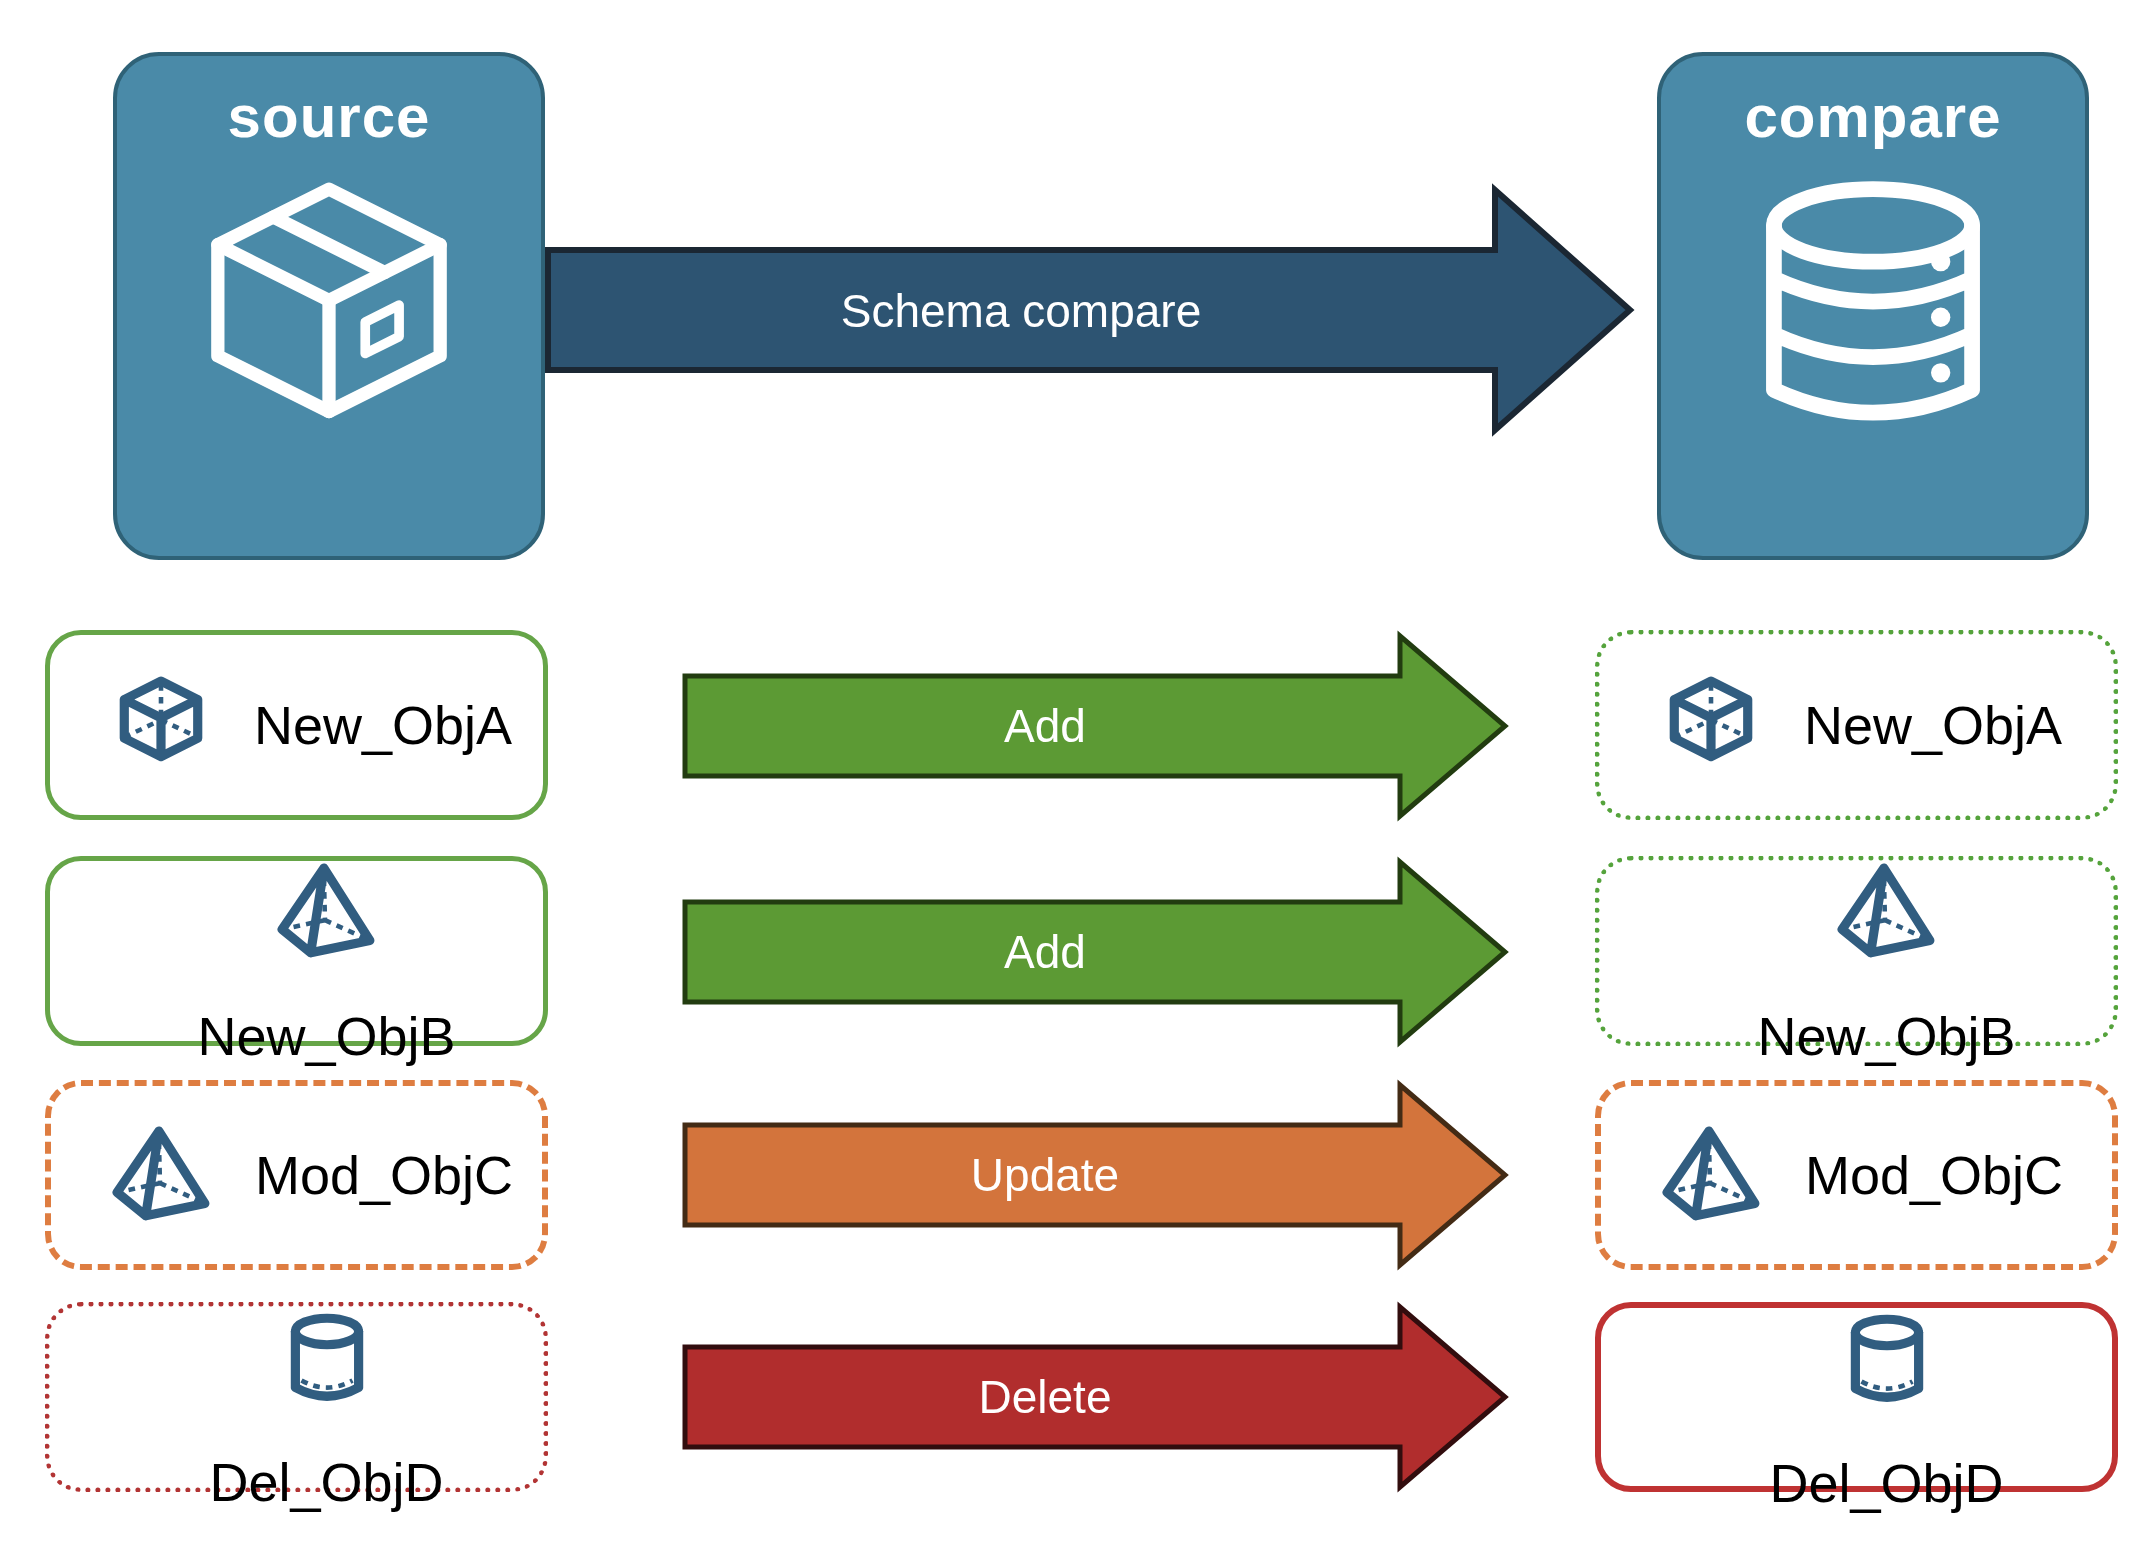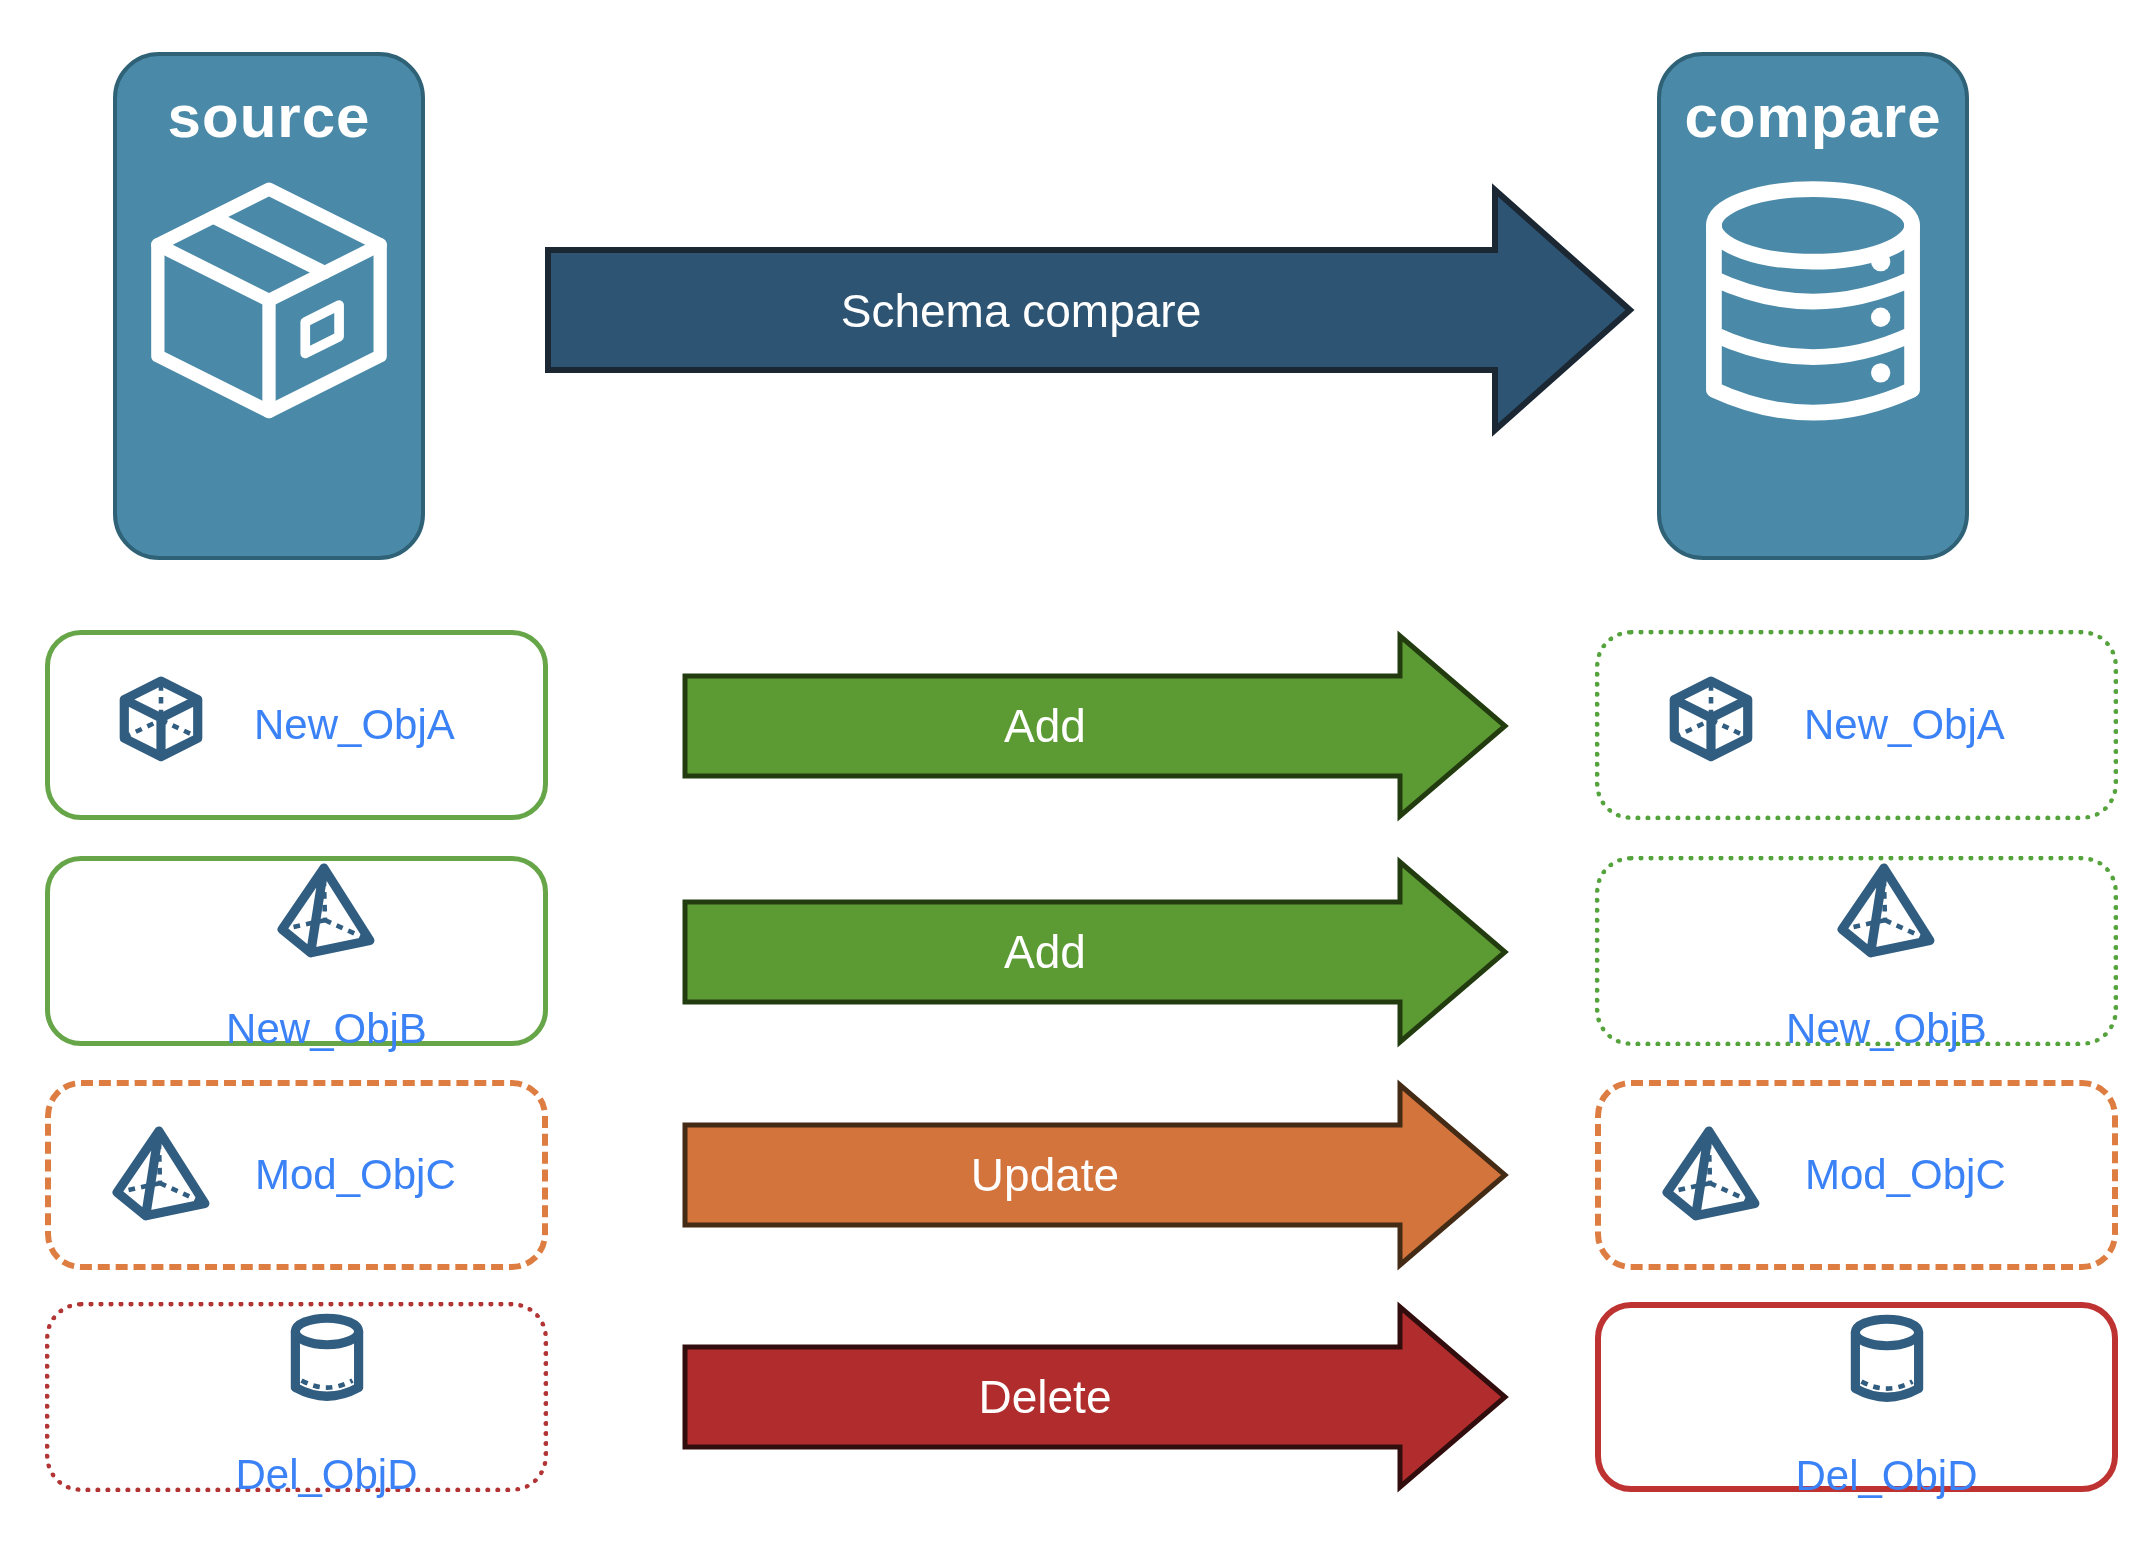--- a/index.html
+++ b/index.html
@@ -3,21 +3,21 @@
 <meta charset="utf-8">
 <style>
   html,body{margin:0;padding:0;}
   body{
     width:2150px;height:1550px;position:relative;overflow:hidden;
     background:#ffffff;font-family:"Liberation Sans", sans-serif;
   }
 
   
   .card{
-    position:absolute;top:52px;width:312px;height:508px;
+    position:absolute;top:52px;width:432px;height:508px;
     background:#4a8aa8;border:4px solid #2f6277;border-radius:46px;
     box-sizing:border-box;display:flex;flex-direction:column;align-items:center;
   }
   .source-card{left:113px;}
   .target-card{left:1657px;}
   .card-title{color:#ffffff;font-size:60px;font-weight:700;margin-top:26px;letter-spacing:1px;}
   .card-icon{width:290px;height:310px;margin-top:4px;}
   .white-solid{fill:none;stroke:#ffffff;stroke-width:5.5;stroke-linejoin:round;stroke-linecap:round;}
   .white-solid-thick{fill:none;stroke:#ffffff;stroke-width:6.5;stroke-linejoin:round;stroke-linecap:round;}
   .white-dot{fill:#ffffff;stroke:none;}
@@ -39,21 +39,21 @@
   }
   .item-box.left{left:45px;width:503px;}
   .item-box.right{left:1595px;width:523px;}
   .r0{top:630px;} .r1{top:856px;flex-direction:column;} .r2{top:1080px;} .r3{top:1302px;flex-direction:column;}
   .b-solid-green{border:5px solid #66a548;}
   .b-dotted-green{border:5px dotted #55a33c;}
   .b-dashed-orange{border:6px dashed #de7d41;}
   .b-dotted-red{border:5px dotted #b23434;}
   .b-solid-red{border:6px solid #bf3232;}
   .obj-icon{width:102px;height:102px;flex:0 0 auto;}
-  .item-label{font-size:42px;color:#3b82f6;white-space:nowrap;}
+  .item-label{font-size:54px;color:#000000;white-space:nowrap;}
 
   .sym-solid{fill:none;stroke:#315d80;stroke-width:9;stroke-linejoin:round;stroke-linecap:round;}
   .sym-dash{fill:none;stroke:#315d80;stroke-width:4.5;stroke-dasharray:6.5 6;stroke-linecap:butt;}
   .defs-holder{position:absolute;width:0;height:0;overflow:hidden;}
 </style>
 </head>
 <body>
 
 <svg class="defs-holder" aria-hidden="true">
   <defs>

